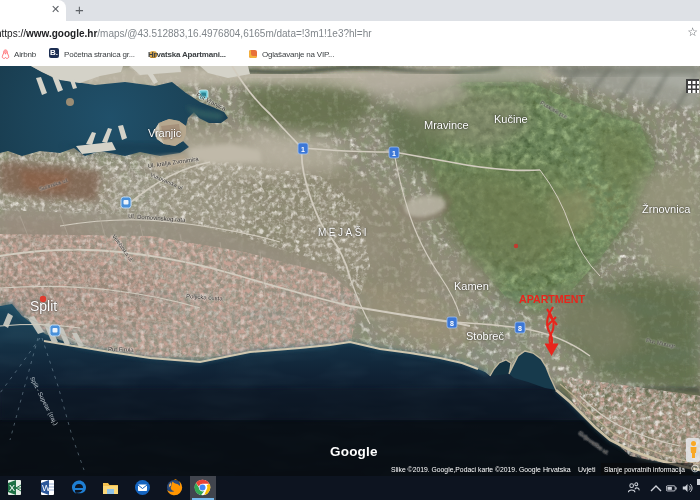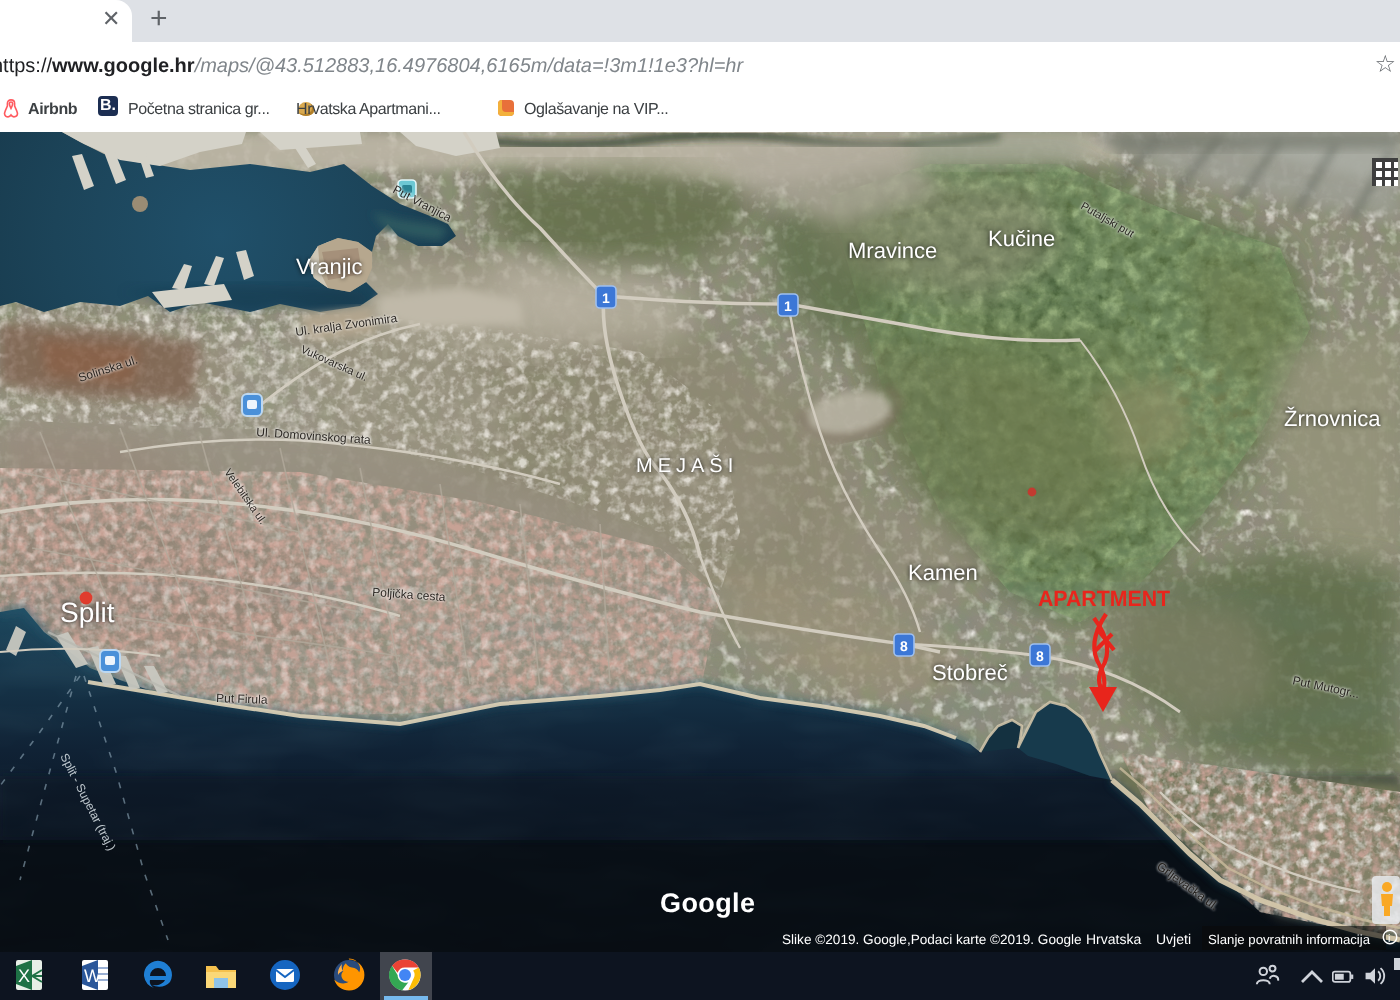--- a/index.html
+++ b/index.html
@@ -1,45 +1,45 @@
 <!DOCTYPE html>
 <html><head><meta charset="utf-8"><style>
 html,body{margin:0;padding:0;width:700px;height:500px;overflow:hidden;background:#fff;font-family:"Liberation Sans",sans-serif;}
 #tabbar{position:absolute;left:0;top:0;width:700px;height:21px;background:#dee1e6;}
 #tab{position:absolute;left:0;top:0;width:66px;height:21px;background:#fff;border-radius:0 8px 0 0;}
 #tabx{position:absolute;left:51px;top:3px;color:#5f6368;font-size:11px;}
 #tabplus{position:absolute;left:75px;top:1px;color:#5f6368;font-size:15px;font-weight:400;}
 #toolbar{position:absolute;left:0;top:21px;width:700px;height:23px;background:#fff;}
 #url{position:absolute;left:-4px;top:7px;font-size:10px;color:#202124;white-space:nowrap;}
-#url .gray{color:#80868b;font-style:italic;}
+#url .gray{color:#80868b;}
 #star{position:absolute;right:2px;top:4px;color:#5f6368;font-size:12px;}
 #bookbar{position:absolute;left:0;top:44px;width:700px;height:22px;background:#fff;border-bottom:1px solid #e8e8e8;font-size:8px;letter-spacing:-0.2px;color:#3c4043;}
 .bm{position:absolute;top:6px;height:12px;white-space:nowrap;}
 #map{position:absolute;left:0;top:66px;width:700px;height:410px;}
 #taskbar{position:absolute;left:0;top:476px;width:700px;height:24px;background:#0d1420;}
 .tic{position:absolute;top:3px;width:17px;height:17px;}
 </style></head><body>
 <div id="tabbar">
     <div id="tab"></div>
     <span id="tabx">✕</span>
     <span id="tabplus">+</span>
   </div>
 <div id="toolbar">
     <span id="url">https://<b style="font-weight:bold;color:#202124">www.google.hr</b><span class="gray">/maps/@43.512883,16.4976804,6165m/data=!3m1!1e3?hl=hr</span></span>
     <span id="star">☆</span>
   </div>
 <div id="bookbar">
 <svg class="bm" style="left:1px;top:4px" width="9" height="10" viewBox="0 0 10 11">
       <path d="M5,1 C6.2,1 7,1.8 7,3 L7,4.4 C7.6,5.8 8.6,7.6 8.6,8.6 C8.6,9.8 7.6,10.4 6.6,10.4 C5.9,10.4 5.4,10 5,9.4 C4.6,10 4.1,10.4 3.4,10.4 C2.4,10.4 1.4,9.8 1.4,8.6 C1.4,7.6 2.4,5.8 3,4.4 L3,3 C3,1.8 3.8,1 5,1 Z M5,2.2 C4.4,2.2 4.1,2.6 4.1,3.1 C4.1,3.9 4.6,4.9 5,5.7 C5.4,4.9 5.9,3.9 5.9,3.1 C5.9,2.6 5.6,2.2 5,2.2 Z" fill="none" stroke="#ff5a5f" stroke-width="0.9"></path>
     </svg>
-<span class="bm" style="left:14px;font-weight:bold;">Airbnb</span>
+<span class="bm" style="left:14px;">Airbnb</span>
 <span class="bm" style="left:49px;top:4px;width:10px;height:10px;background:#1c2e52;color:#fff;border-radius:2px;font-size:8px;font-weight:bold;text-align:center;line-height:10px;letter-spacing:0;">B.</span>
 <span class="bm" style="left:64px;text-align:right;">Početna stranica gr...</span>
 <span class="bm" style="left:149px;top:7px;width:8px;height:7px;background:#d9a94f;border-radius:50% 50% 50% 50%/60% 60% 40% 40%;box-shadow:inset -1px -1px 0 #b07f2a;"></span>
-<span class="bm" style="left:148px;">Hrvatska Apartmani...</span>
+<span class="bm" style="left:148px;font-weight:bold;">Hrvatska Apartmani...</span>
 <span class="bm" style="left:249px;top:6px;width:8px;height:8px;background:#e8703a;border-radius:2px;box-shadow:inset 2px -2px 0 #f3b13c;"></span>
 <span class="bm" style="left:262px;text-align:center;">Oglašavanje na VIP...</span>
 </div>
 <svg id="map" width="700" height="410" viewBox="0 0 700 410">
 <defs>
 <filter id="b2">
         <feGaussianBlur stdDeviation="2"></feGaussianBlur>
       </filter>
 <filter id="b3">
         <feGaussianBlur stdDeviation="3"></feGaussianBlur>

